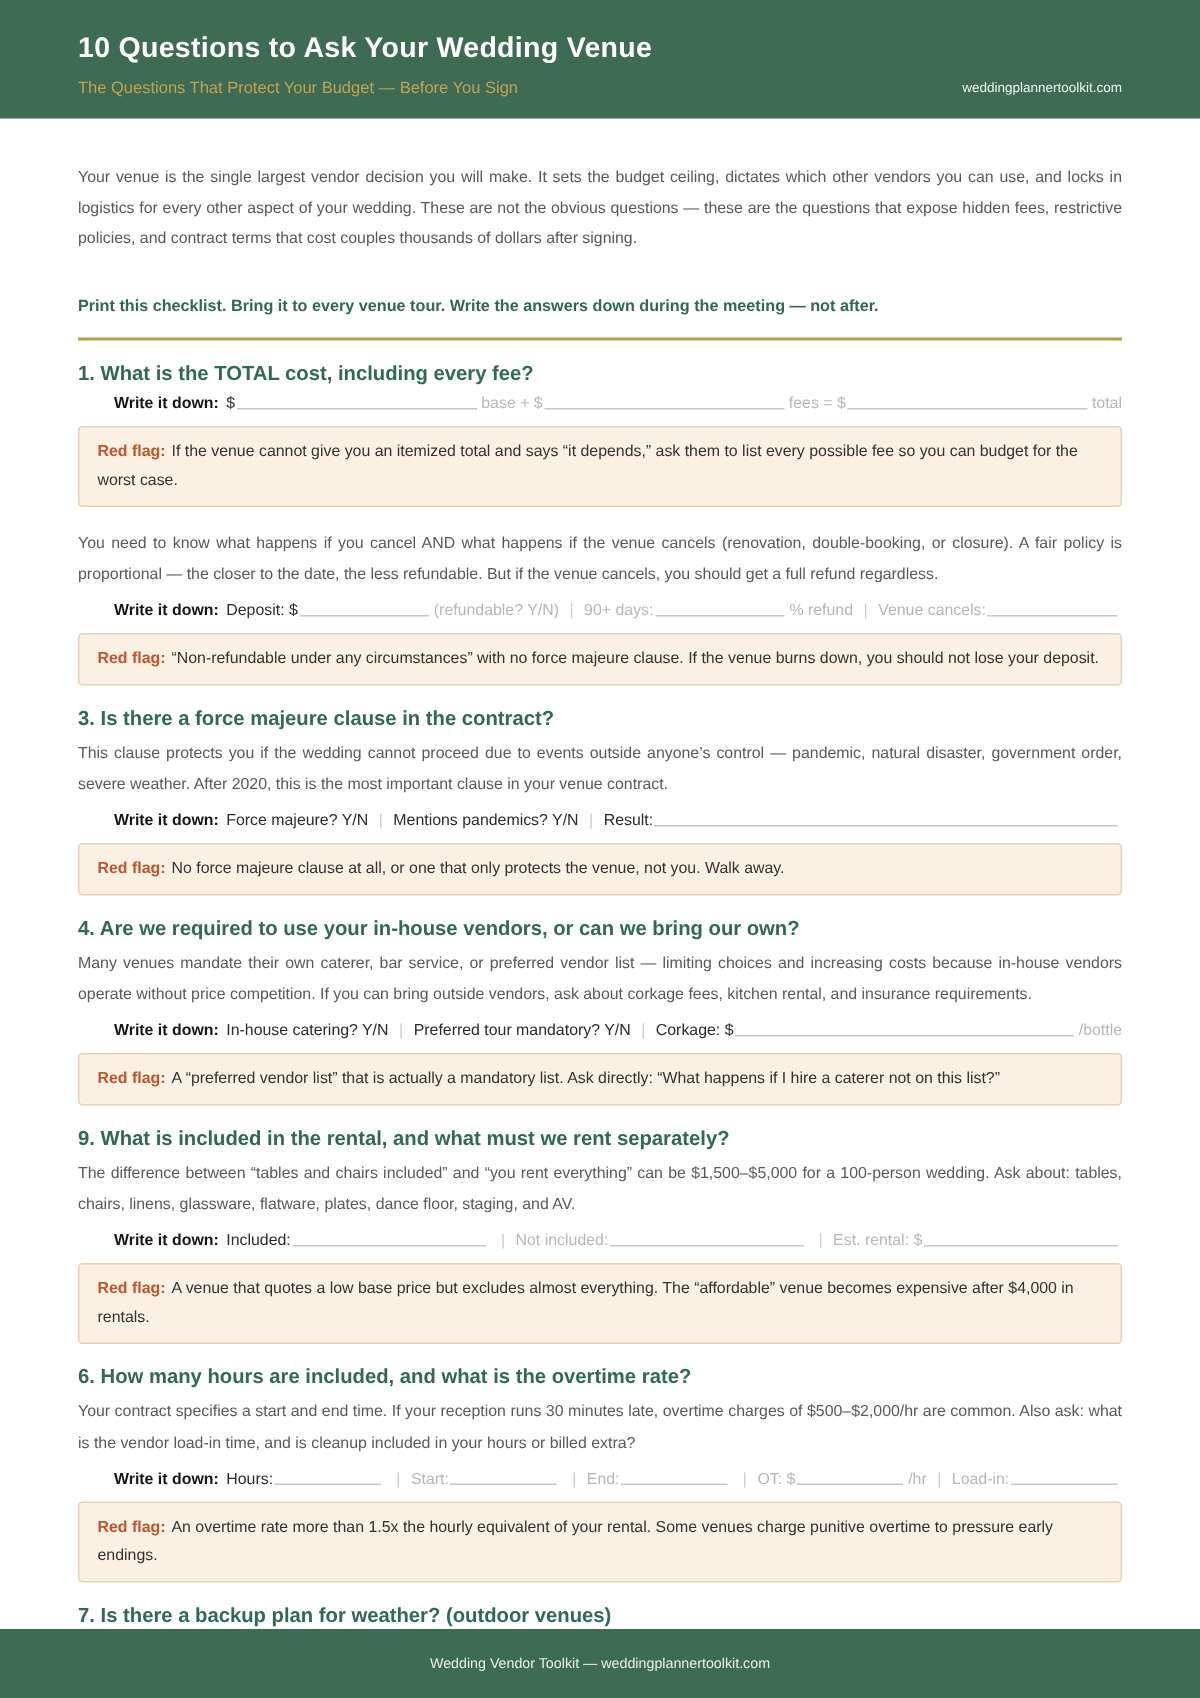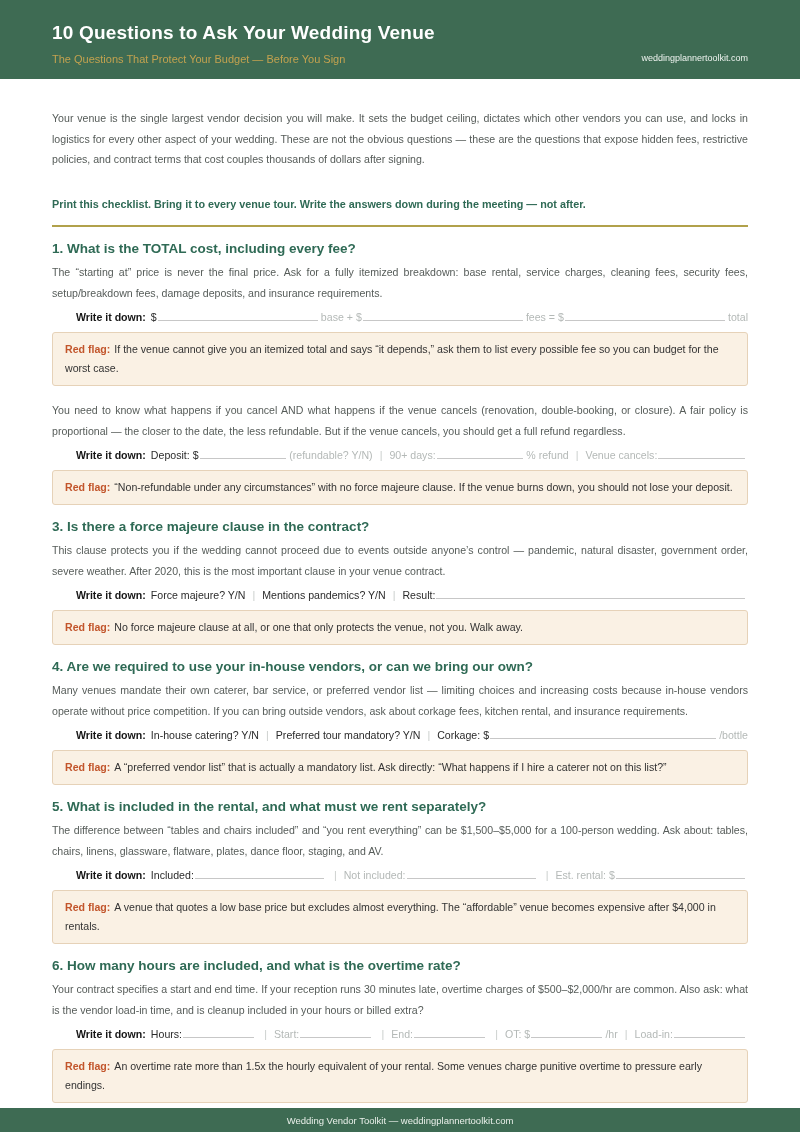--- a/index.html
+++ b/index.html
@@ -102,21 +102,21 @@
     font-size: 10.6px;
     line-height: 19px;
     color: #333333;
     text-align: left;
   }
   .flag-label { color: #c2552b; font-weight: 700; margin-right: 4px; }
   
   .ftr {
     position: absolute;
     left: 0; right: 0; bottom: 0;
-    height: 24px;
+    height: 46px;
     background: #3e6b53;
     display: flex;
     align-items: center;
     justify-content: center;
   }
   .ftr-text { color: #e9efe9; font-size: 9.5px; }
 </style>
 </head>
 <body>
 
@@ -128,21 +128,20 @@
   <div class="hdr-site">weddingplannertoolkit.com</div>
 </header>
 
 <main>
   <p class="intro">Your venue is the single largest vendor decision you will make. It sets the budget ceiling, dictates which other vendors you can use, and locks in logistics for every other aspect of your wedding. These are not the obvious questions — these are the questions that expose hidden fees, restrictive policies, and contract terms that cost couples thousands of dollars after signing.</p>
   <p class="intro-strong">Print this checklist. Bring it to every venue tour. Write the answers down during the meeting — not after.</p>
   <hr class="divider">
   <div id="sections">
       <section>
         <h2 class="q-head">1. What is the TOTAL cost, including every fee?</h2>
-        <p class="q-body">The “starting at” price is never the final price. Ask for a fully itemized breakdown: base rental, service charges, cleaning fees, security fees, setup/breakdown fees, damage deposits, and insurance requirements.</p>
         <div class="write-line">
           <span class="w-label">Write it down:</span>
           <span class="w-dark">$</span>
           <span class="w-blank" style="flex-grow: 3;"></span>
           <span class="w-gray">base + $</span>
           <span class="w-blank" style="flex-grow: 3;"></span>
           <span class="w-gray">fees = $</span>
           <span class="w-blank" style="flex-grow: 3;"></span>
           <span class="w-gray">total</span>
         </div>
@@ -188,21 +187,21 @@
           <span class="w-sep">|</span>
           <span class="w-dark">Preferred tour mandatory? Y/N</span>
           <span class="w-sep">|</span>
           <span class="w-dark">Corkage: $</span>
           <span class="w-blank" style="flex-grow: 6;"></span>
           <span class="w-gray">/bottle</span>
         </div>
         <div class="flag"><span class="flag-label">Red flag:</span><span>A “preferred vendor list” that is actually a mandatory list. Ask directly: “What happens if I hire a caterer not on this list?”</span></div>
       </section>
       <section>
-        <h2 class="q-head">5. What is included in the rental, and what must we rent separately?</h2>
+        <h2 class="q-head">9. What is included in the rental, and what must we rent separately?</h2>
         <p class="q-body">The difference between “tables and chairs included” and “you rent everything” can be $1,500–$5,000 for a 100-person wedding. Ask about: tables, chairs, linens, glassware, flatware, plates, dance floor, staging, and AV.</p>
         <div class="write-line">
           <span class="w-label">Write it down:</span>
           <span class="w-dark">Included:</span>
           <span class="w-blank" style="flex-grow: 3;"></span>
           <span class="w-sep">|</span>
           <span class="w-gray">Not included:</span>
           <span class="w-blank" style="flex-grow: 3;"></span>
           <span class="w-sep">|</span>
           <span class="w-gray">Est. rental: $</span>

